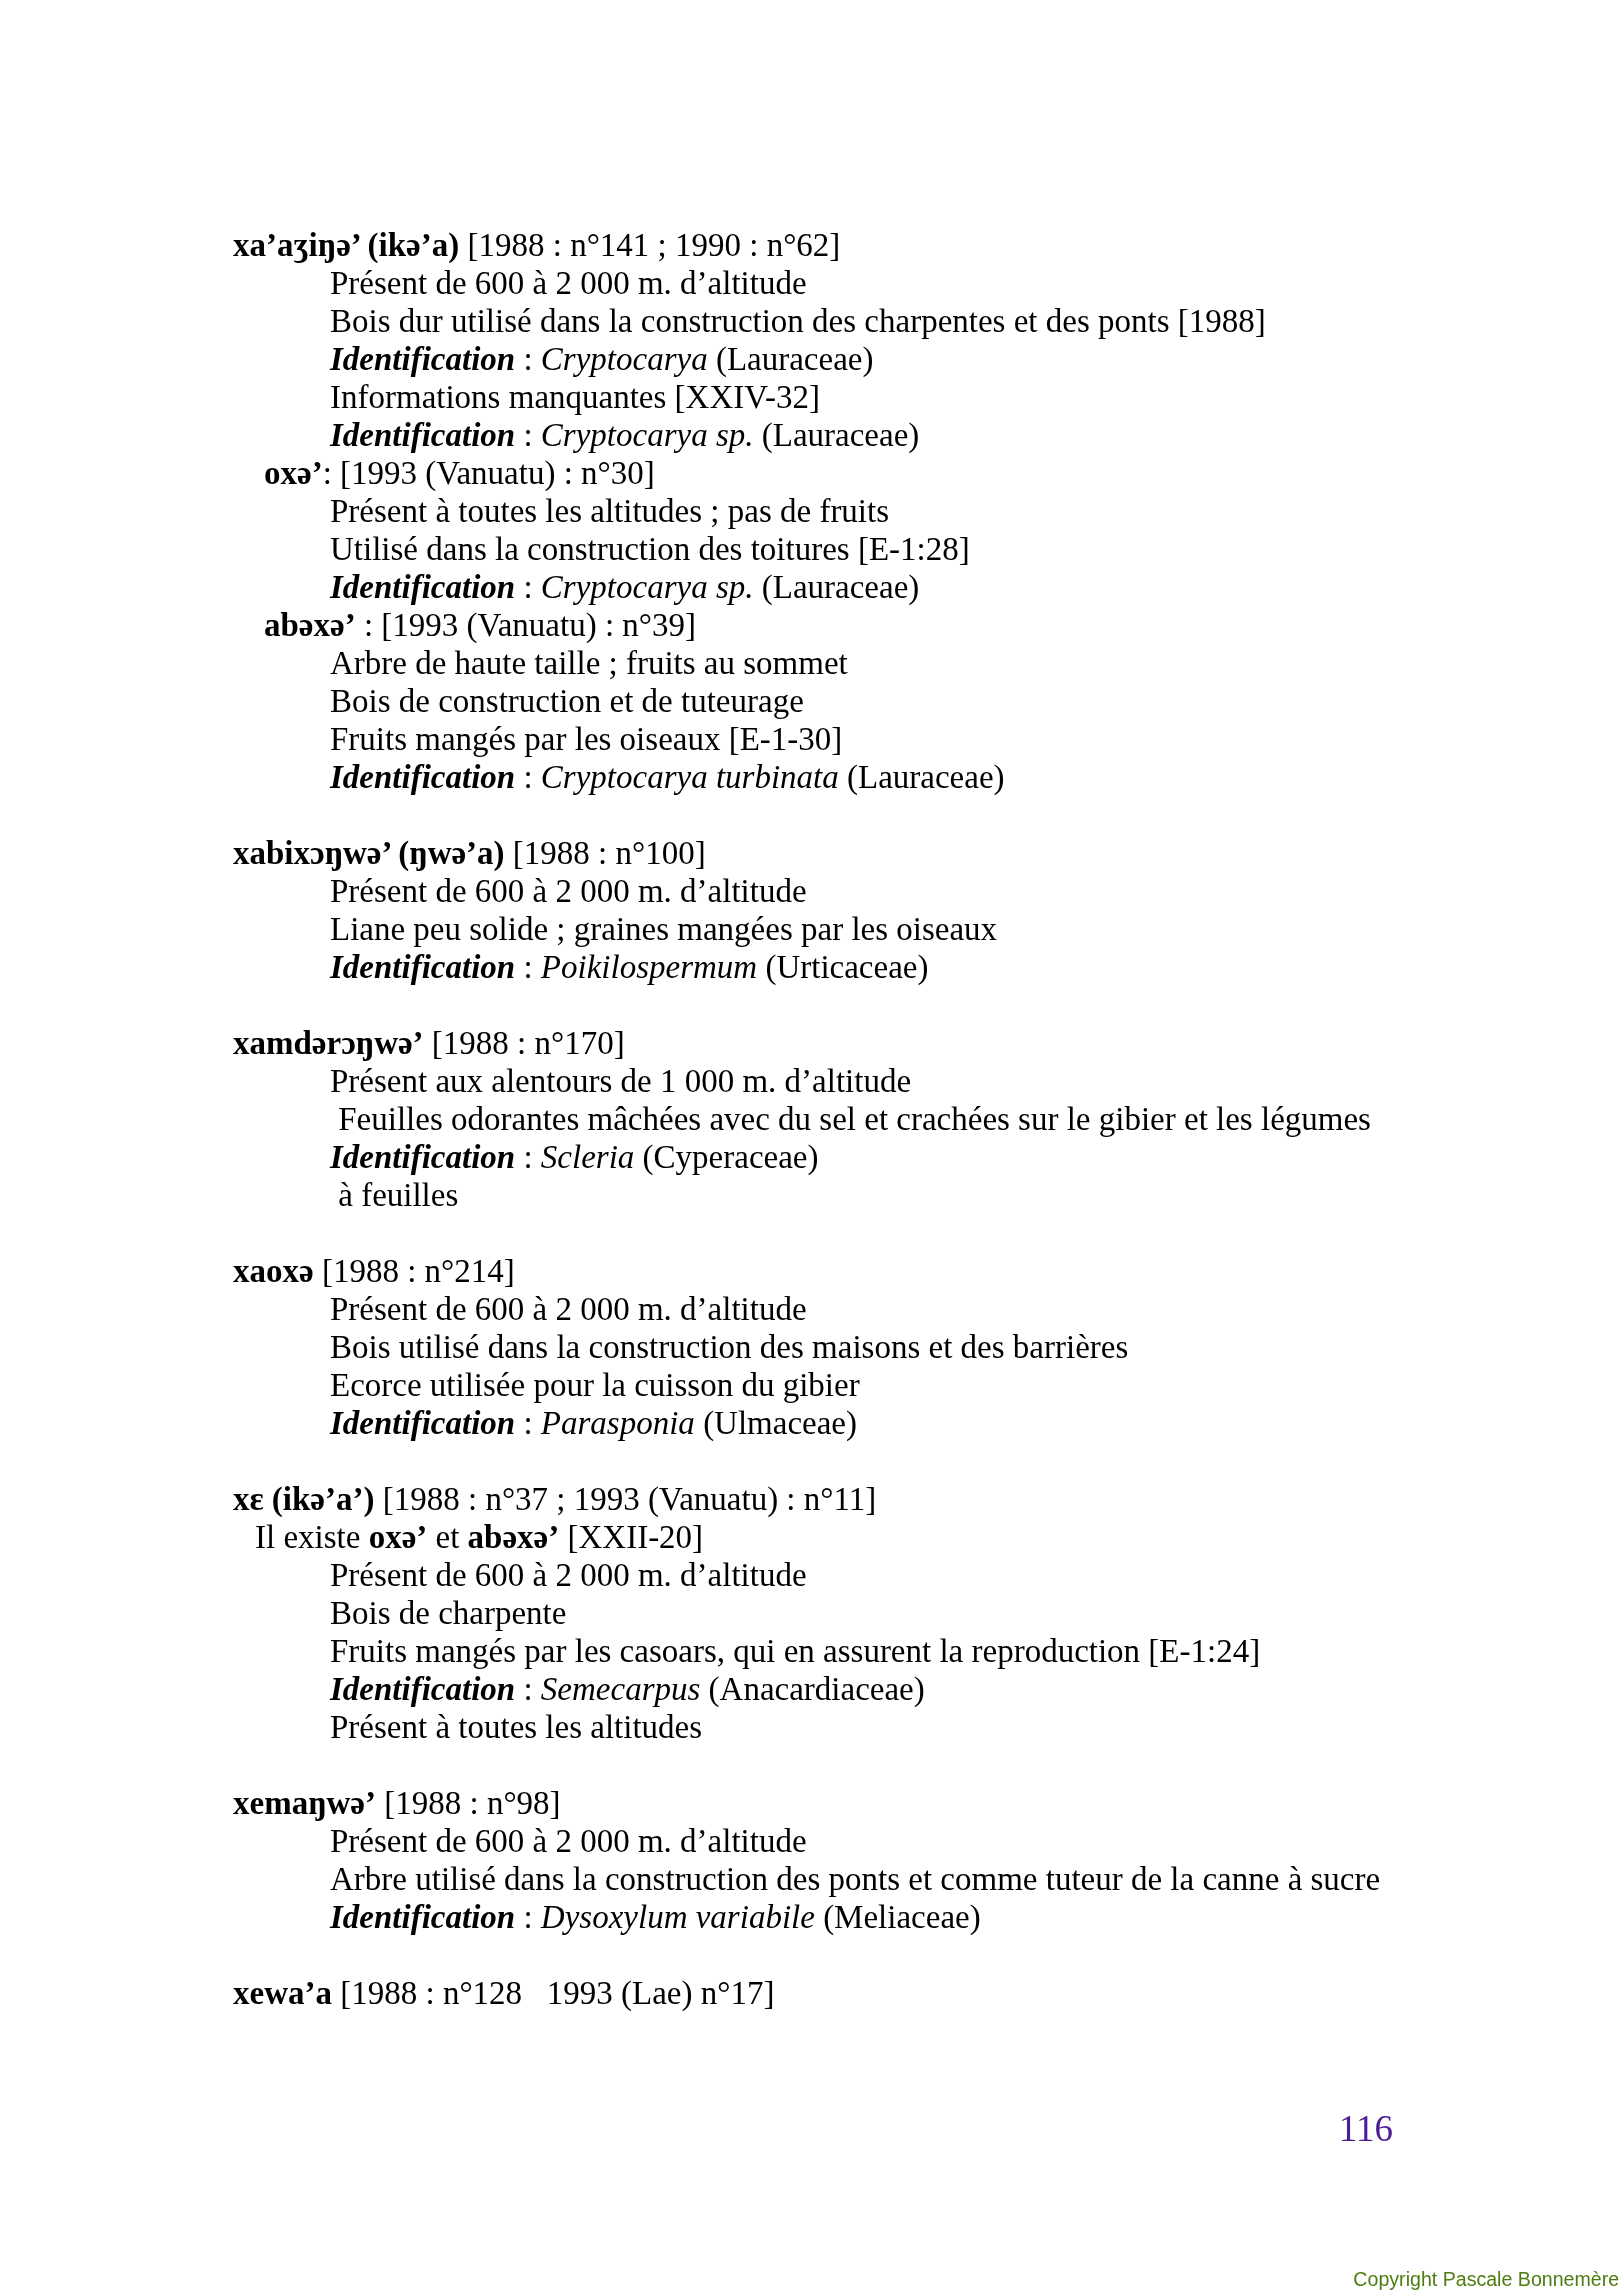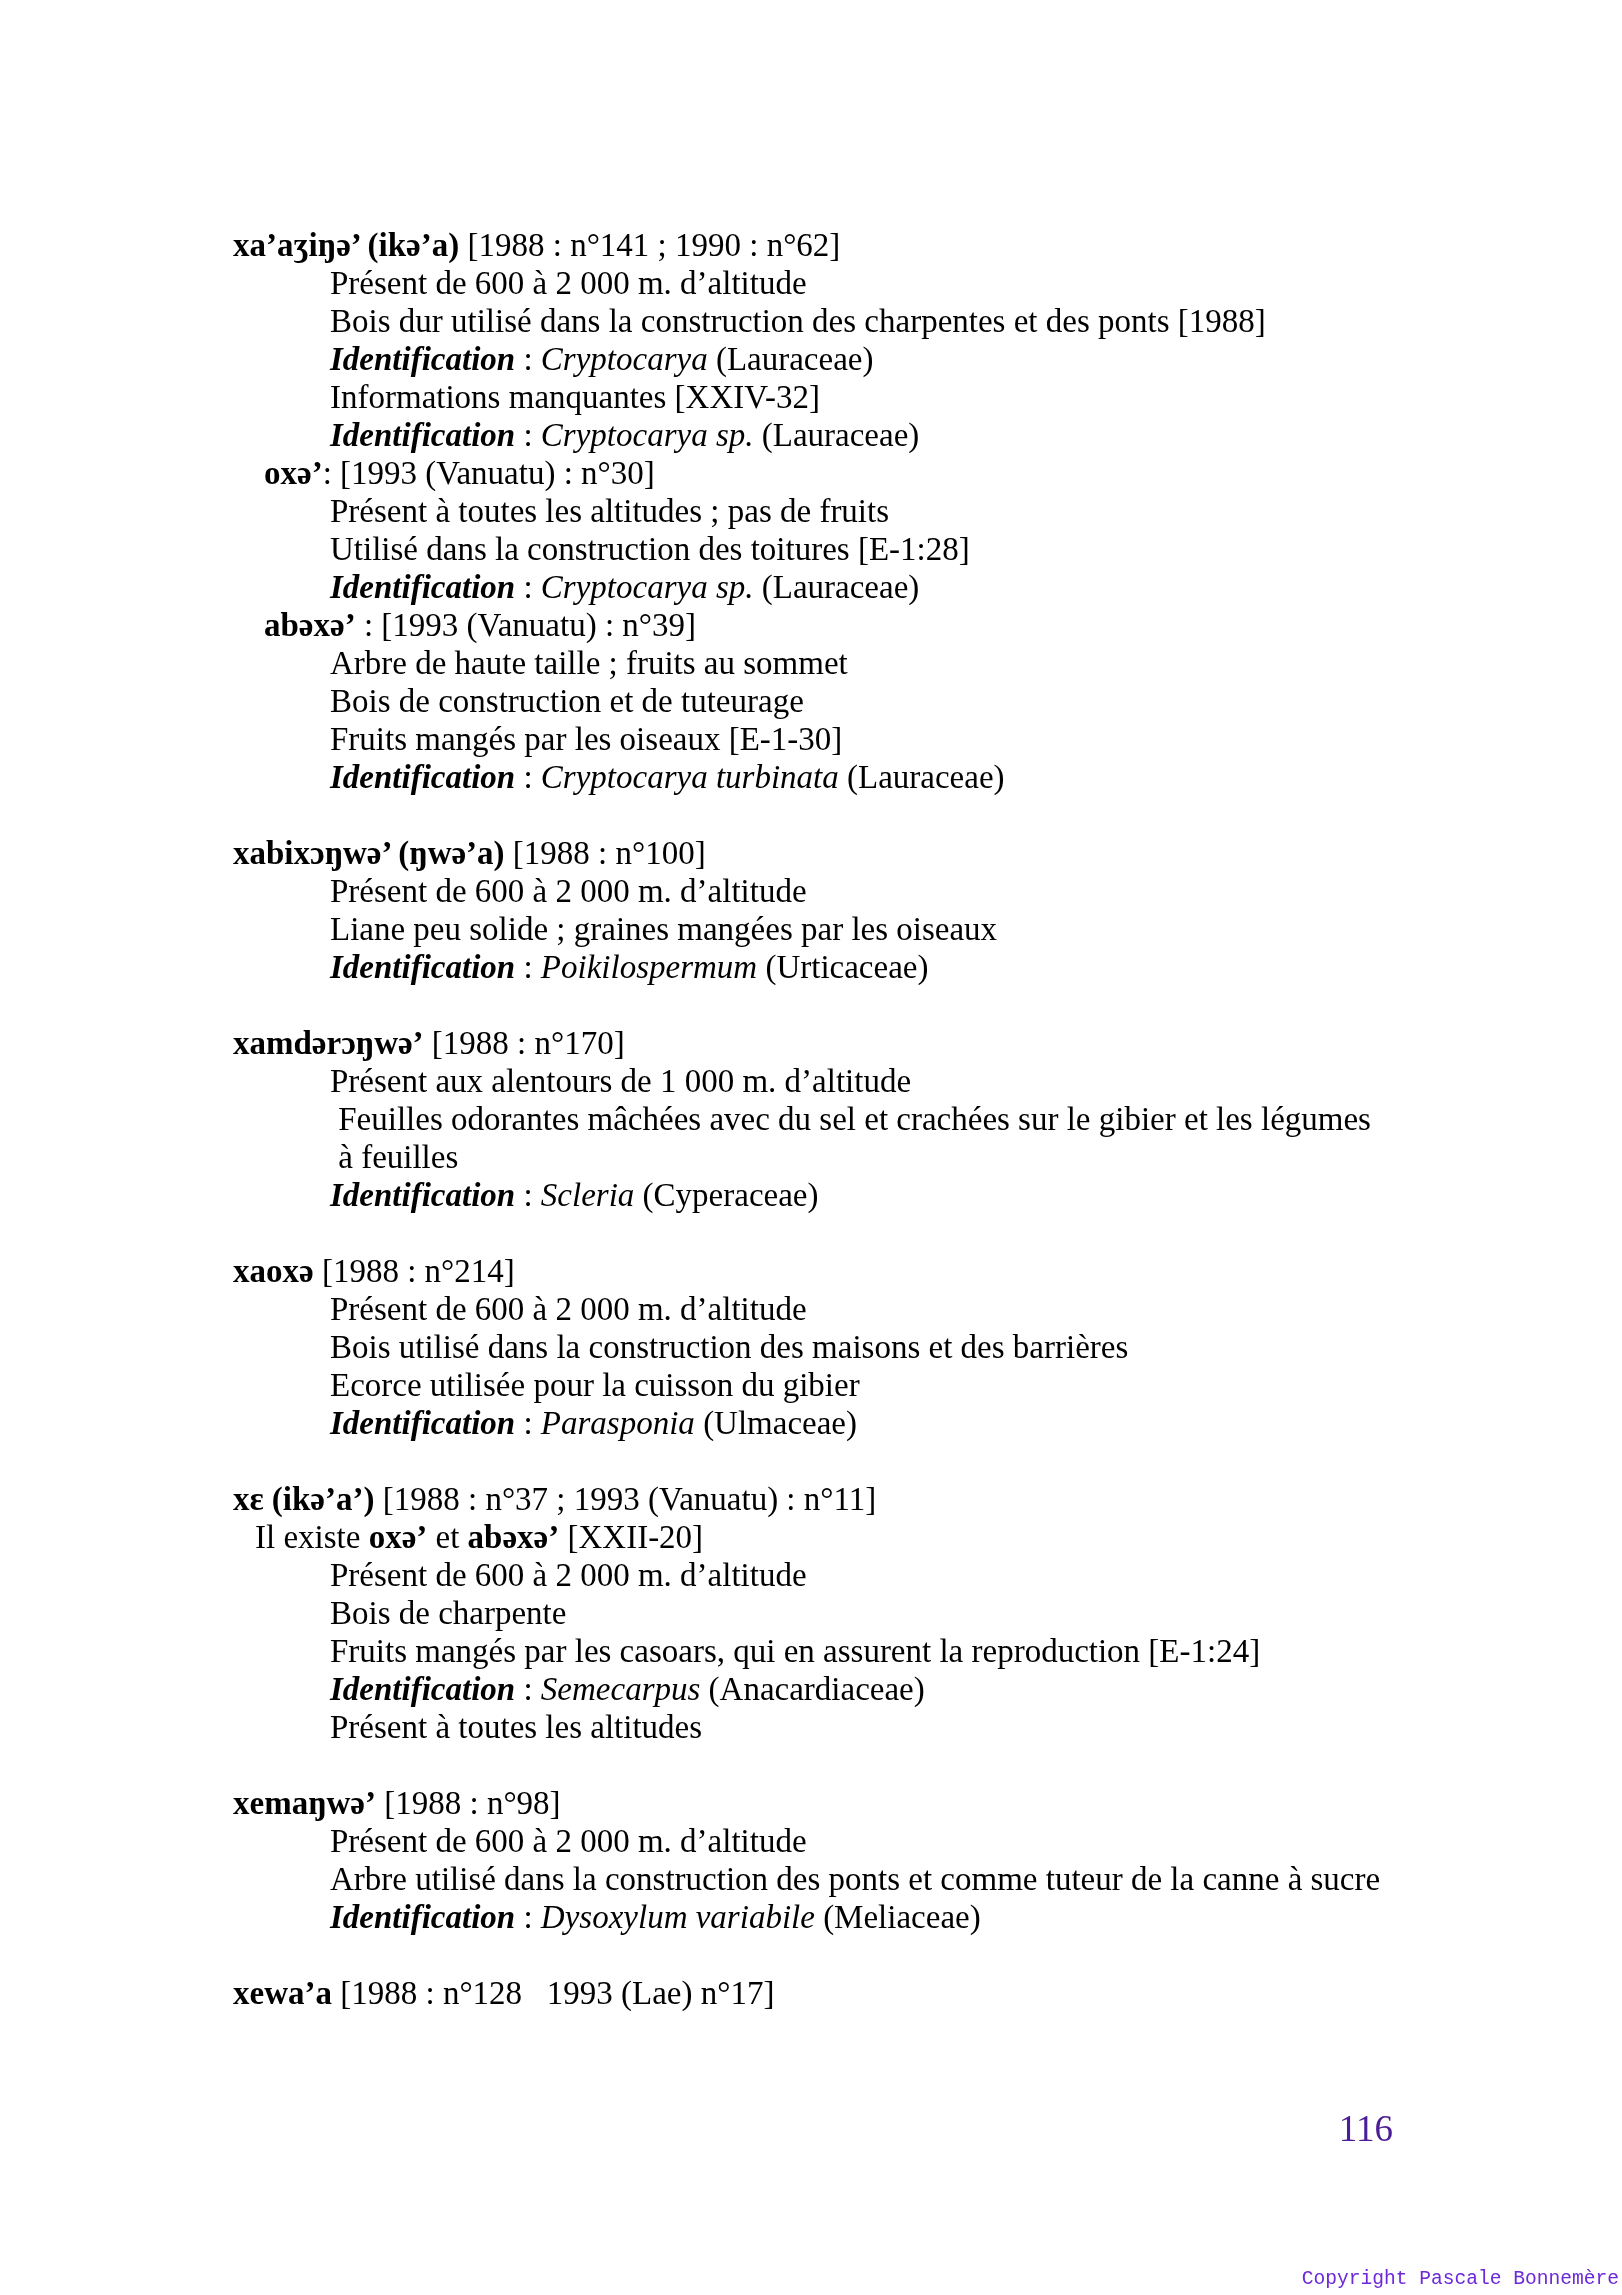--- a/index.html
+++ b/index.html
@@ -44,22 +44,22 @@
     line-height: 34px;
     font-family: "Liberation Serif", "DejaVu Serif", serif;
     color: #4c1d95;
   }
   .copyright {
     position: absolute;
     top: 2268px;
     right: 3.9px;
     font-size: 19.6px;
     line-height: 22px;
-    font-family: Liberation Mono, monospace;
-    color: #6d28d9;
+    font-family: Liberation Sans, sans-serif;
+    color: #4d7c0f;
   }
 </style>
 </head>
 <body>
 
 <div class="page">
   <div class="doc-body" id="doc-body">
       <div class="line entry"><span class="b">xa’aʒiŋə’ (ikə’a)</span><span> [1988 : n°141 ; 1990 : n°62]</span></div>
       <div class="line body"><span>Présent de 600 à 2 000 m. d’altitude</span></div>
       <div class="line body"><span>Bois dur utilisé dans la construction des charpentes et des ponts [1988]</span></div>
@@ -77,22 +77,22 @@
       <div class="line body"><span class="bi">Identification</span><span> : </span><span class="i">Cryptocarya turbinata</span><span> (Lauraceae)</span></div>
       <div class="line blank"></div>
       <div class="line entry"><span class="b">xabixɔŋwə’ (ŋwə’a)</span><span> [1988 : n°100]</span></div>
       <div class="line body"><span>Présent de 600 à 2 000 m. d’altitude</span></div>
       <div class="line body"><span>Liane peu solide ; graines mangées par les oiseaux</span></div>
       <div class="line body"><span class="bi">Identification</span><span> : </span><span class="i">Poikilospermum</span><span> (Urticaceae)</span></div>
       <div class="line blank"></div>
       <div class="line entry"><span class="b">xamdərɔŋwə’</span><span> [1988 : n°170]</span></div>
       <div class="line body"><span>Présent aux alentours de 1 000 m. d’altitude</span></div>
       <div class="line body"><span> Feuilles odorantes mâchées avec du sel et crachées sur le gibier et les légumes</span></div>
+      <div class="line body"><span class="bi">Identification</span><span> : </span><span class="i">Scleria</span><span> (Cyperaceae)</span></div>
       <div class="line body"><span> à feuilles</span></div>
-      <div class="line body"><span class="bi">Identification</span><span> : </span><span class="i">Scleria</span><span> (Cyperaceae)</span></div>
       <div class="line blank"></div>
       <div class="line entry"><span class="b">xaoxə</span><span> [1988 : n°214]</span></div>
       <div class="line body"><span>Présent de 600 à 2 000 m. d’altitude</span></div>
       <div class="line body"><span>Bois utilisé dans la construction des maisons et des barrières</span></div>
       <div class="line body"><span>Ecorce utilisée pour la cuisson du gibier</span></div>
       <div class="line body"><span class="bi">Identification</span><span> : </span><span class="i">Parasponia</span><span> (Ulmaceae)</span></div>
       <div class="line blank"></div>
       <div class="line entry"><span class="b">xɛ (ikə’a’)</span><span> [1988 : n°37 ; 1993 (Vanuatu) : n°11]</span></div>
       <div class="line note"><span>Il existe </span><span class="b">oxə’</span><span> et </span><span class="b">abəxə’</span><span> [XXII-20]</span></div>
       <div class="line body"><span>Présent de 600 à 2 000 m. d’altitude</span></div>

